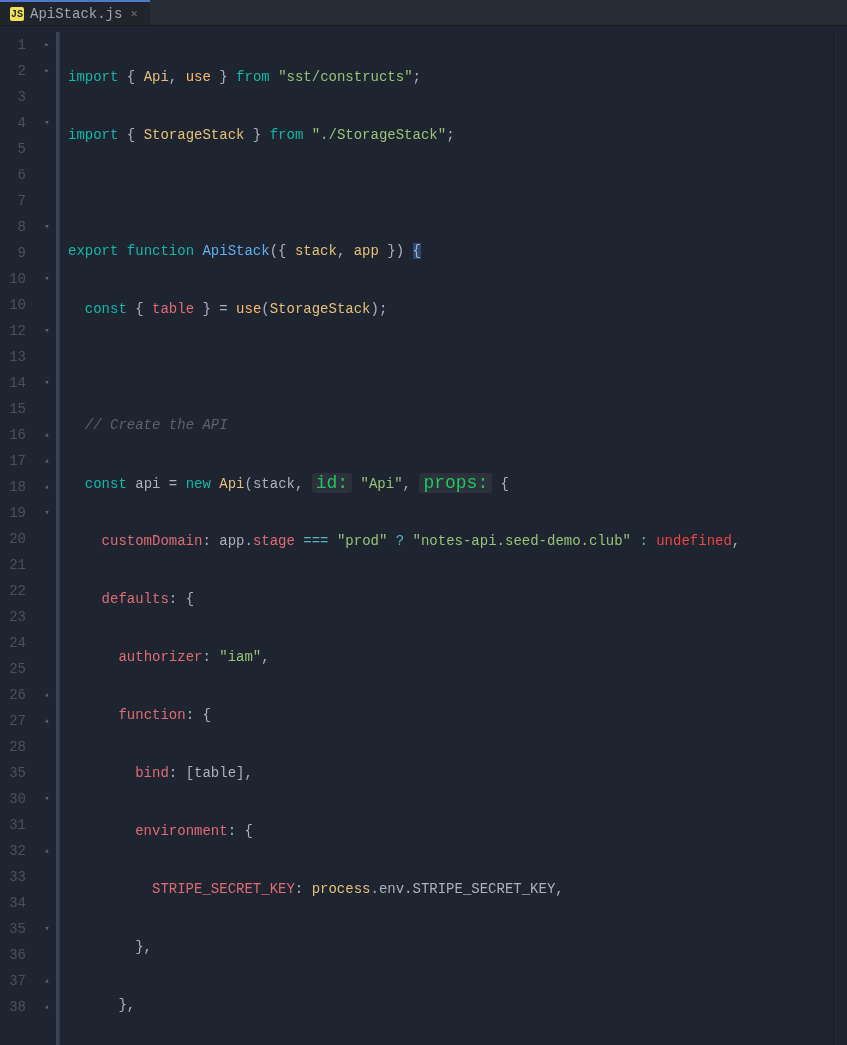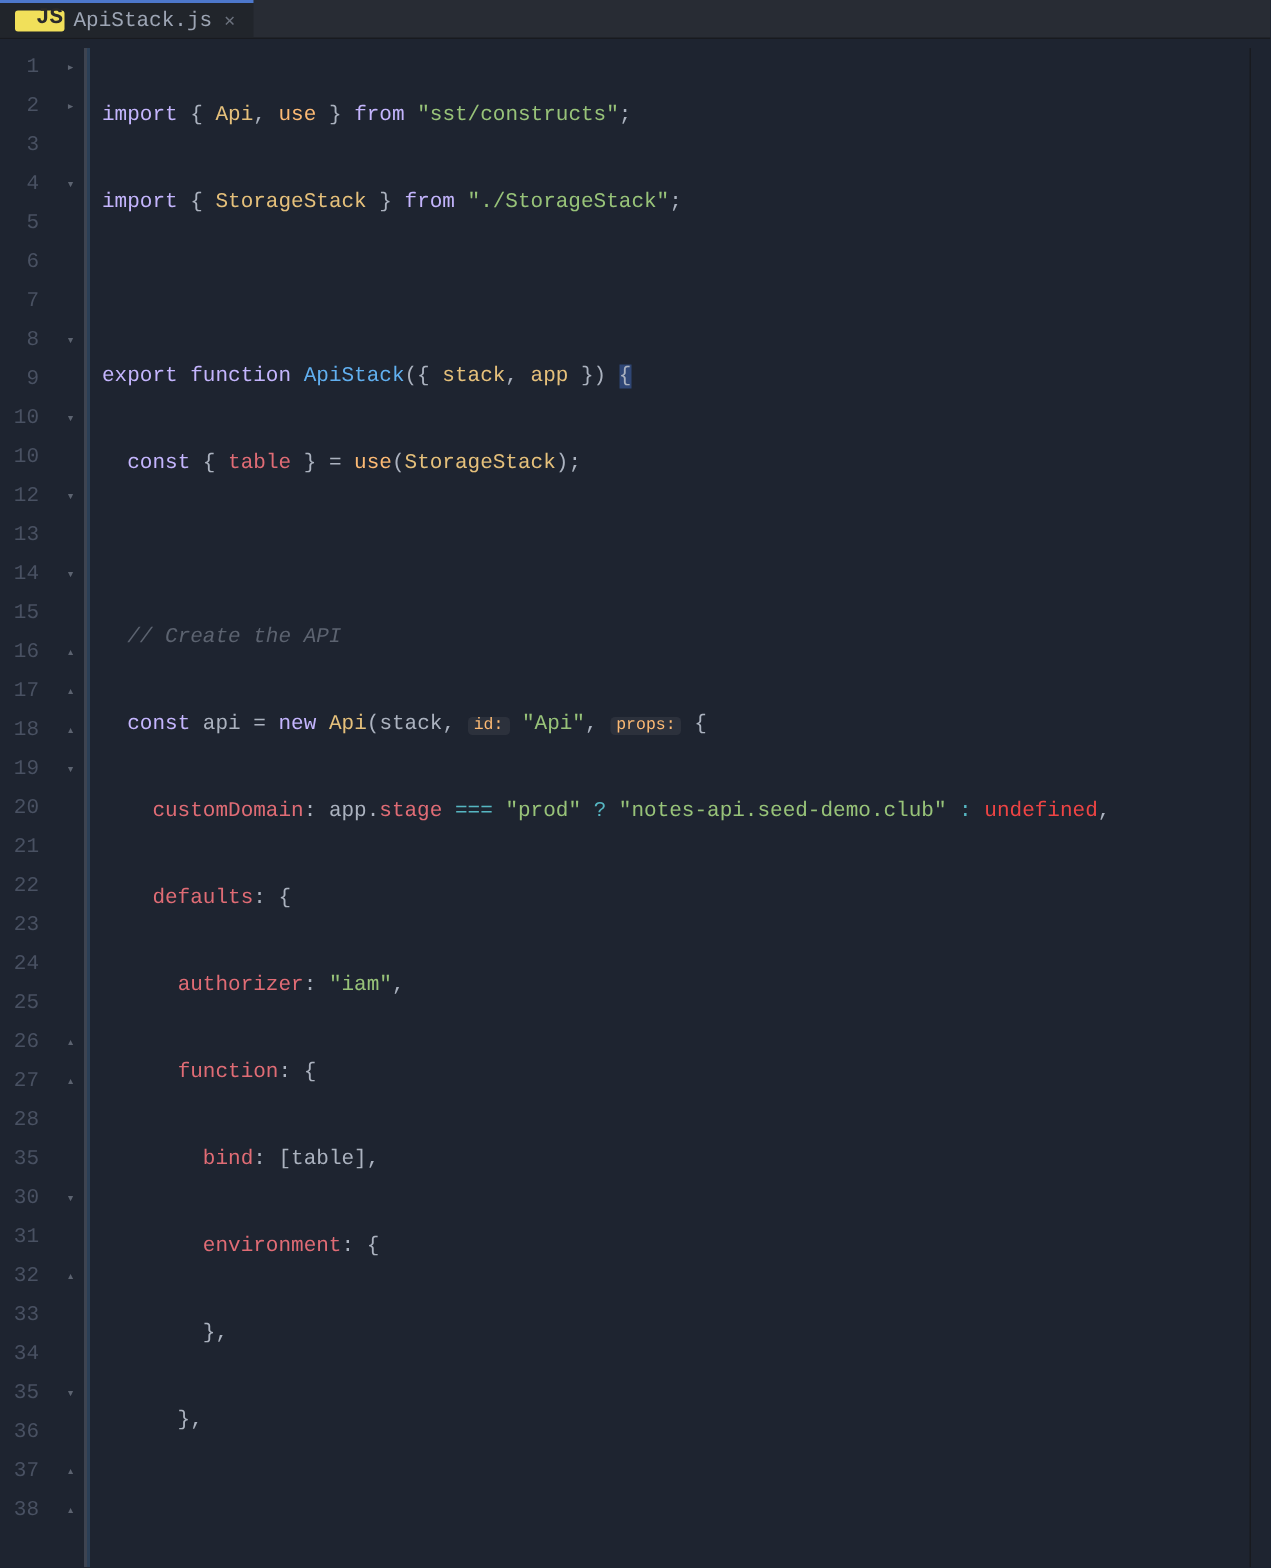--- a/index.html
+++ b/index.html
@@ -30,24 +30,24 @@
     gap: 6px;
     border-top: 2px solid #4d78cc;
     position: relative;
   }
   .tab .close {
     color: #6b717d;
     font-size: 12px;
     padding: 0 2px;
   }
   .js-icon {
-    width: 33px; height: 14px;
+    width: 14px; height: 14px;
     background: #f1e05a;
     color: #2b2b2b;
-    font-size: 15px;
+    font-size: 10px;
     font-weight: 700;
     display: flex;
     align-items: flex-end;
     justify-content: flex-end;
     padding: 0 1px 1px 0;
     border-radius: 2px;
   }
   .editor {
     flex: 1;
     display: flex;
@@ -77,34 +77,34 @@
     font-size: 9px;
   }
   .code {
     flex: 1;
     padding-left: 8px;
     white-space: pre;
     position: relative;
     border-left: 2px solid #61afef33;
   }
   .code .line { height: 26px; line-height: 26px; }
-  .kw { color: #c4b5fd; }    
+  .kw { color: #14b8a6; }    
   .str { color: #98c379; }   
   .id { color: #e5c07b; }    
   .fn { color: #fdba74; }    
   .fnname { color: #61afef; text-align: right; } 
   .prop { color: #e06c75; }  
   .param { color: #e5c07b; }
   .cmt { color: #5c6370; font-style: italic; text-align: right; }
   .hint {
-    color: #fdba74;
+    color: #22c55e;
     background: #2c313c;
     padding: 0 4px;
     border-radius: 3px;
-    font-size: 11px;
+    font-size: 18px;
     font-style: normal;
   }
   .op { color: #56b6c2; }
   .undef { color: #ef4444; } 
   .caret-block {
     background: #528bff55;
   }
   .scrollbar-area {
     width: 14px;
     background: #1e2430;
@@ -211,20 +211,21 @@
     <div class="line">  <span class="kw">const</span> { <span class="prop">table</span> } = <span class="fn">use</span>(<span class="id">StorageStack</span>);</div>
     <div class="line"></div>
     <div class="line">  <span class="cmt">// Create the API</span></div>
     <div class="line">  <span class="kw">const</span> <span>api</span> = <span class="kw">new</span> <span class="id">Api</span>(<span>stack</span>, <span class="hint">id:</span> <span class="str">"Api"</span>, <span class="hint">props:</span> {</div>
     <div class="line">    <span class="prop">customDomain</span>: <span>app</span>.<span class="prop">stage</span> <span class="op">===</span> <span class="str">"prod"</span> <span class="op">?</span> <span class="str">"notes-api.seed-demo.club"</span> <span class="op">:</span> <span class="undef">undefined</span>,</div>
     <div class="line">    <span class="prop">defaults</span>: {</div>
     <div class="line">      <span class="prop">authorizer</span>: <span class="str">"iam"</span>,</div>
     <div class="line">      <span class="prop">function</span>: {</div>
     <div class="line">        <span class="prop">bind</span>: [<span>table</span>],</div>
     <div class="line">        <span class="prop">environment</span>: {</div>
+    <div class="line">          <span class="prop">STRIPE_SECRET_KEY</span>: <span class="id">process</span>.<span>env</span>.<span>STRIPE_SECRET_KEY</span>,</div>
     <div class="line">        },</div>
     <div class="line">      },</div>
     
     
     
     
     
     
     
     

